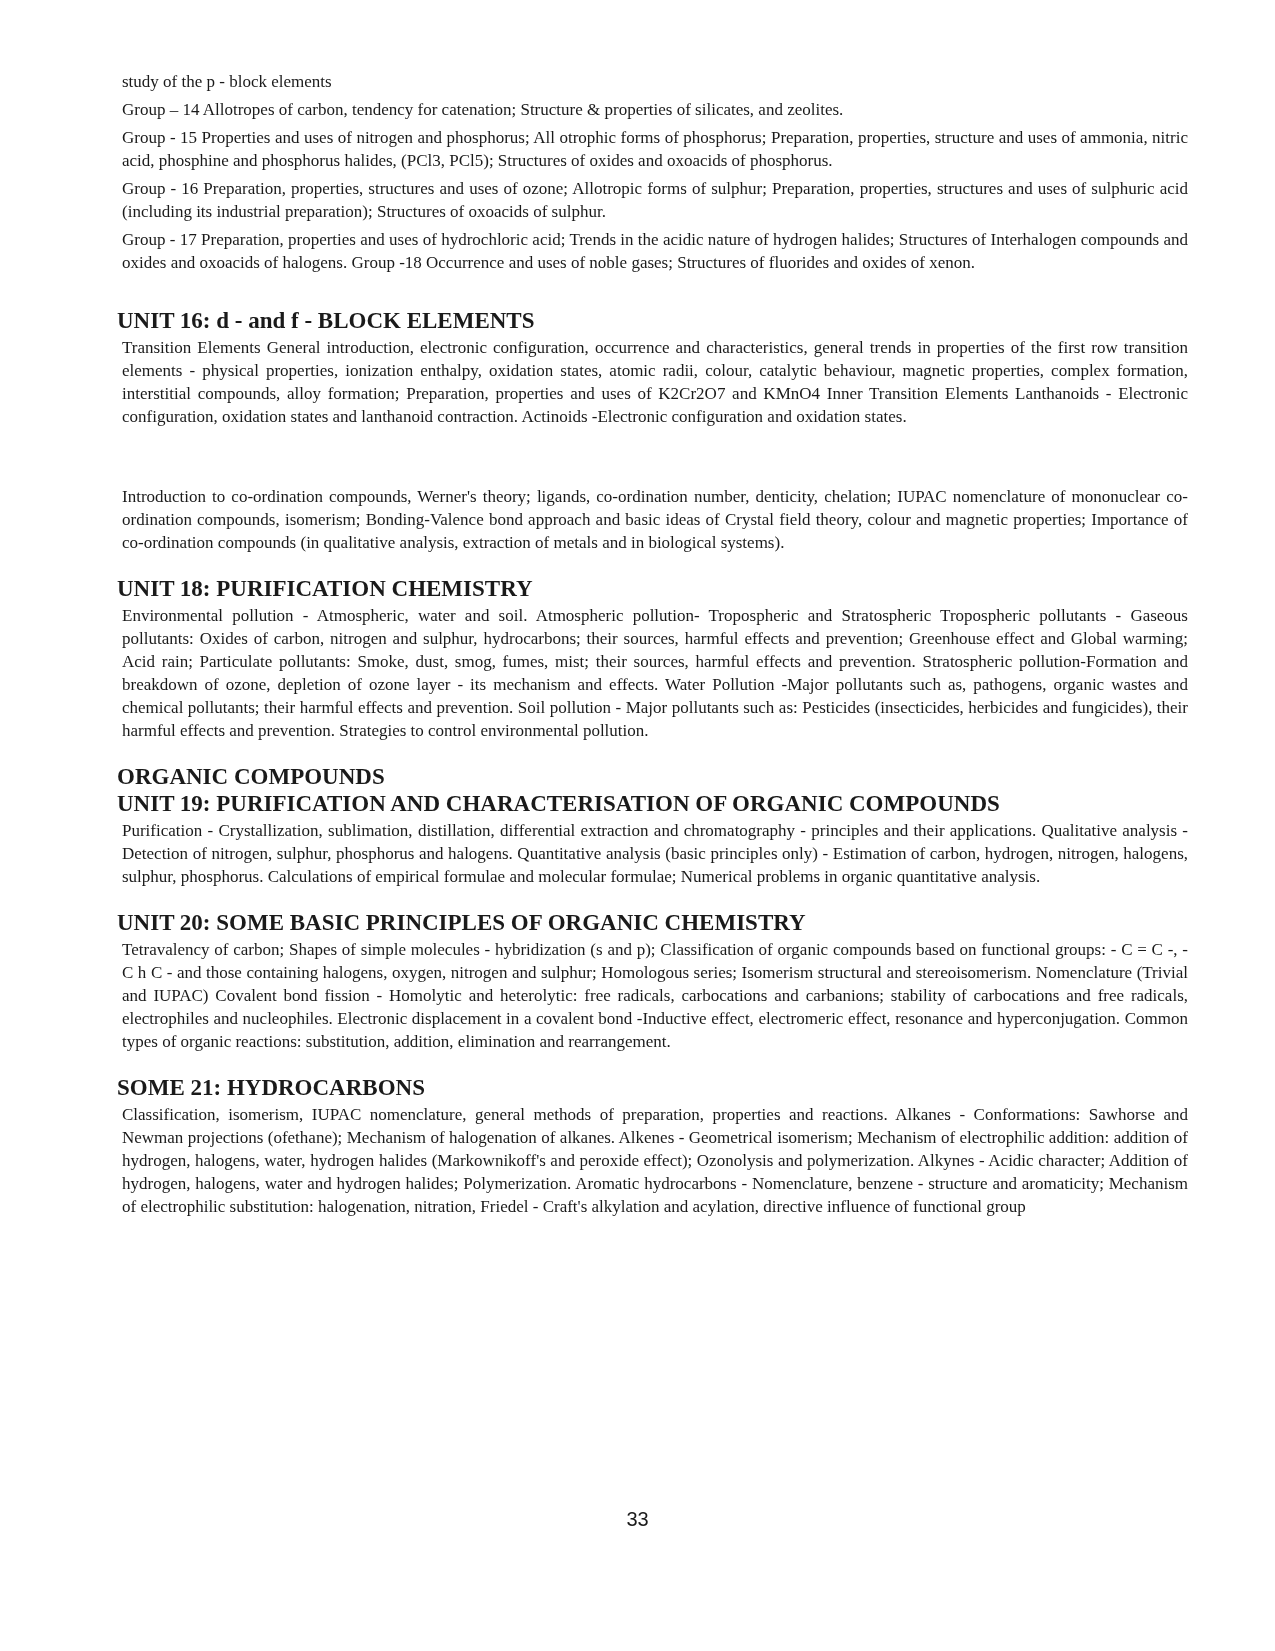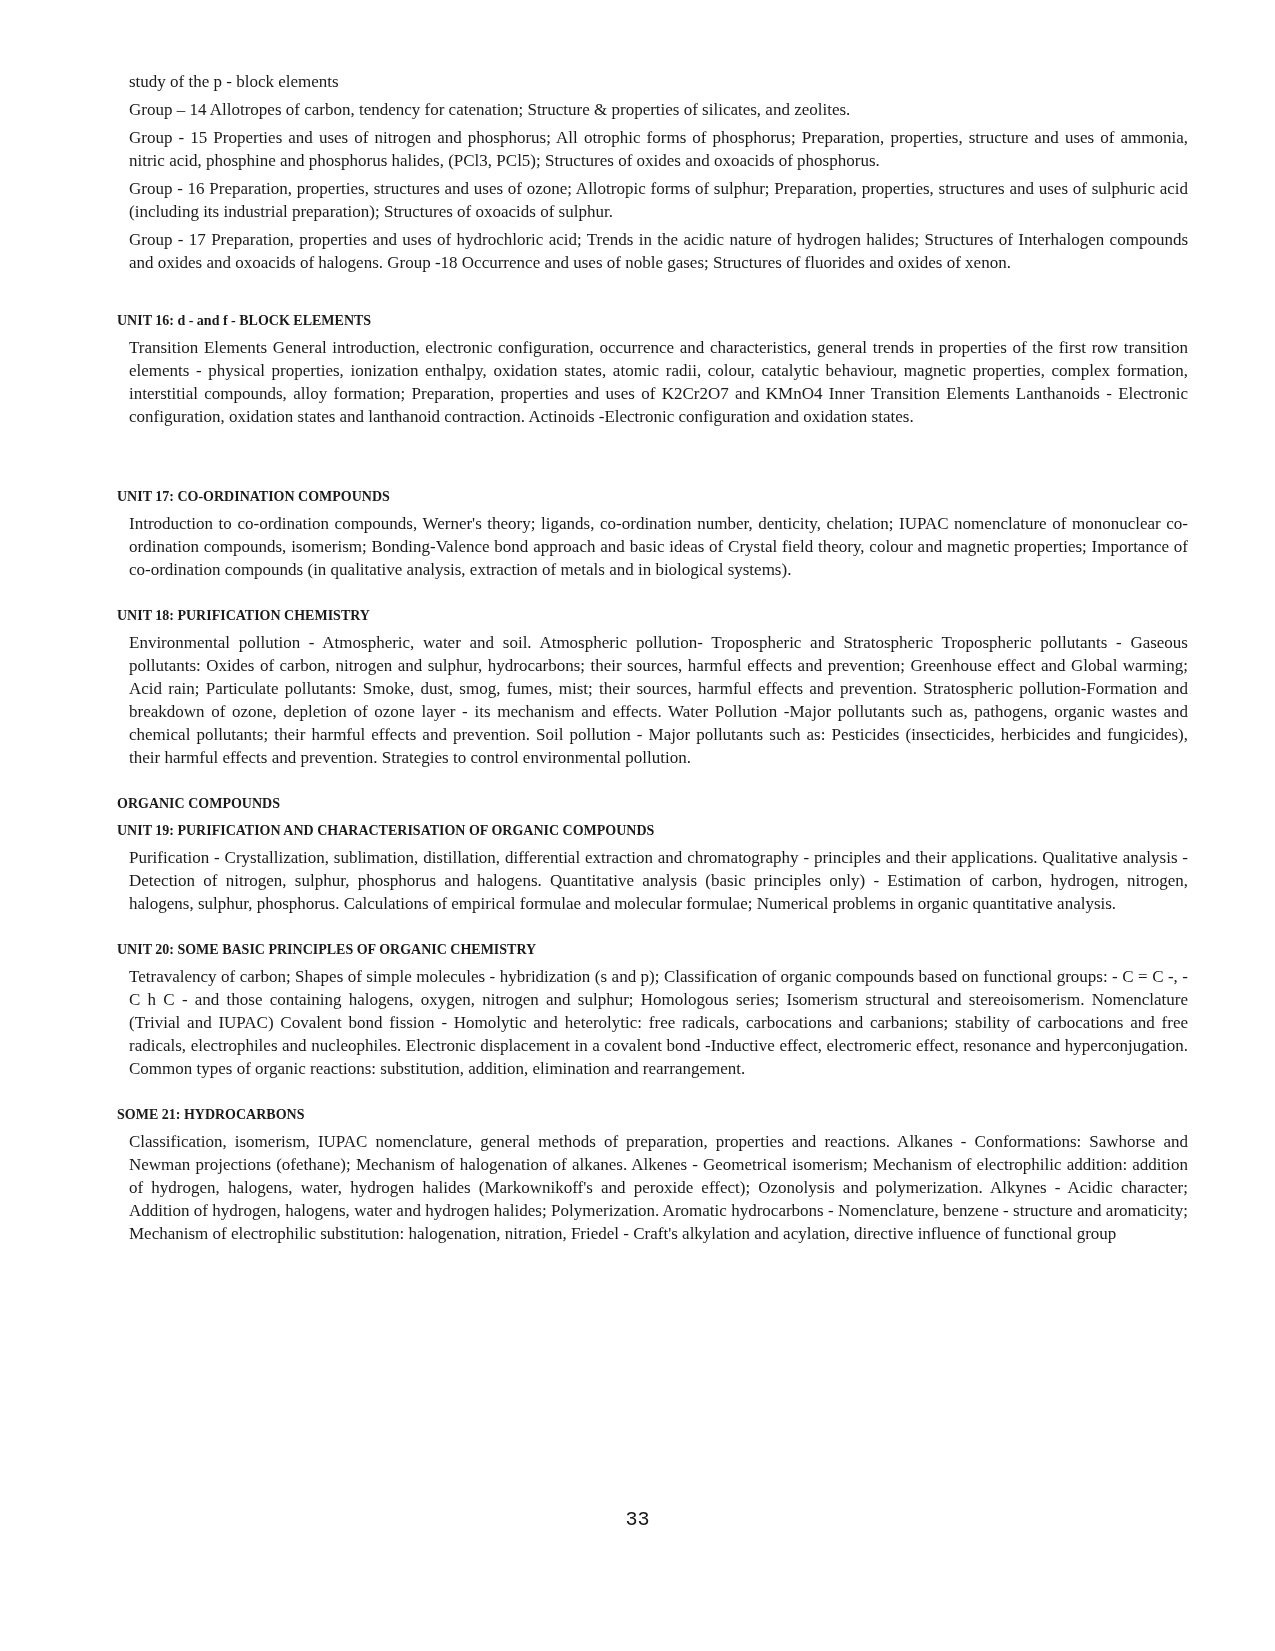--- a/index.html
+++ b/index.html
@@ -2,47 +2,46 @@
 <html><head>
   <meta charset="utf-8">
   <style>
     html, body { margin: 0; padding: 0; background: #ffffff; }
     body { width: 1275px; height: 1651px; position: relative; overflow: hidden; }
     .page {
       position: absolute; left: 117px; top: 70px; width: 1071px;
       font-family: "Liberation Serif", "DejaVu Serif", serif;
       color: #1a1a1a; font-size: 17px; line-height: 23px;
     }
-    .para { margin: 0 0 5px 12px; text-align: justify; }
-    .heading { font-weight: bold; margin: 0 0 4px 0; font-size: 14px; }
+    .para { margin: 0 0 5px 5px; text-align: justify; }
+    .heading { font-weight: bold; margin: 0 0 4px 0; font-size: 23px; }
     .gap-lg { height: 30px; }
     .gap-xl { height: 52px; }
     .gap-md { height: 18px; }
     .page-number {
       position: absolute; left: 0; width: 1275px; top: 1508px;
-      text-align: center; font-family: Liberation Mono, monospace;
+      text-align: center; font-family: Liberation Sans, sans-serif;
       font-size: 20px; color: #1a1a1a;
     }
   </style>
 </head>
 <body>
 
 <div class="page">
   <p class="para">study of the p - block elements</p>
   <p class="para">Group  –  14 Allotropes of carbon, tendency for catenation; Structure &amp; properties of silicates, and zeolites.</p>
   <p class="para">Group - 15 Properties and uses of nitrogen and phosphorus; All otrophic forms of phosphorus; Preparation, properties, structure and uses of ammonia, nitric acid, phosphine and phosphorus halides, (PCl3, PCl5); Structures of oxides and oxoacids of phosphorus.</p>
   <p class="para">Group - 16 Preparation, properties, structures and uses of ozone; Allotropic forms of sulphur; Preparation, properties, structures and uses of sulphuric acid (including its industrial preparation); Structures of oxoacids of sulphur.</p>
   <p class="para">Group - 17 Preparation, properties and uses of hydrochloric acid; Trends in the acidic nature of hydrogen halides; Structures of Interhalogen compounds and oxides and oxoacids of halogens. Group -18  Occurrence and uses of noble gases; Structures of fluorides and oxides of xenon.</p>
 
   <div class="gap-lg"></div>
   <p class="heading">UNIT 16: d - and f - BLOCK ELEMENTS</p>
   <p class="para">Transition Elements General introduction, electronic configuration, occurrence and characteristics, general trends in properties of the first row transition elements  - physical properties, ionization enthalpy, oxidation states, atomic  radii, colour, catalytic behaviour, magnetic properties, complex formation, interstitial compounds, alloy formation; Preparation, properties and uses of K2Cr2O7 and KMnO4 Inner Transition Elements Lanthanoids - Electronic configuration, oxidation states and lanthanoid contraction. Actinoids -Electronic configuration and oxidation states.</p>
 
   <div class="gap-xl"></div>
-  <p class="heading">UNIT 17: CO-ORDINATION COMPOUNDS</p>
   <p class="para">Introduction to co-ordination compounds, Werner's theory; ligands, co-ordination number, denticity, chelation; IUPAC nomenclature of mononuclear co-ordination compounds, isomerism; Bonding-Valence bond approach and basic ideas of Crystal field theory, colour and magnetic properties; Importance of co-ordination compounds (in qualitative analysis, extraction of metals and in biological systems).</p>
 
   <div class="gap-md"></div>
   <p class="heading">UNIT 18: PURIFICATION CHEMISTRY</p>
   <p class="para">Environmental pollution - Atmospheric, water and soil. Atmospheric pollution- Tropospheric and Stratospheric Tropospheric pollutants - Gaseous pollutants: Oxides of carbon, nitrogen and sulphur, hydrocarbons; their sources, harmful effects and prevention; Greenhouse effect and Global warming; Acid rain; Particulate pollutants: Smoke, dust, smog, fumes, mist; their sources, harmful effects and prevention. Stratospheric pollution-Formation and breakdown of ozone, depletion of ozone layer - its mechanism and effects. Water Pollution -Major pollutants such as, pathogens, organic wastes and chemical pollutants; their harmful effects and prevention. Soil pollution - Major pollutants such as: Pesticides (insecticides, herbicides and fungicides), their harmful effects and prevention.  Strategies to control environmental pollution.</p>
 
   <div class="gap-md"></div>
   <p class="heading">ORGANIC COMPOUNDS</p>
   <p class="heading">UNIT 19: PURIFICATION AND CHARACTERISATION OF ORGANIC COMPOUNDS</p>
   <p class="para">Purification - Crystallization, sublimation, distillation, differential extraction and chromatography - principles and their applications. Qualitative analysis - Detection of nitrogen, sulphur, phosphorus and halogens. Quantitative analysis (basic principles only) - Estimation of carbon, hydrogen, nitrogen, halogens, sulphur, phosphorus. Calculations of empirical formulae and molecular formulae; Numerical problems in organic quantitative analysis.</p>

